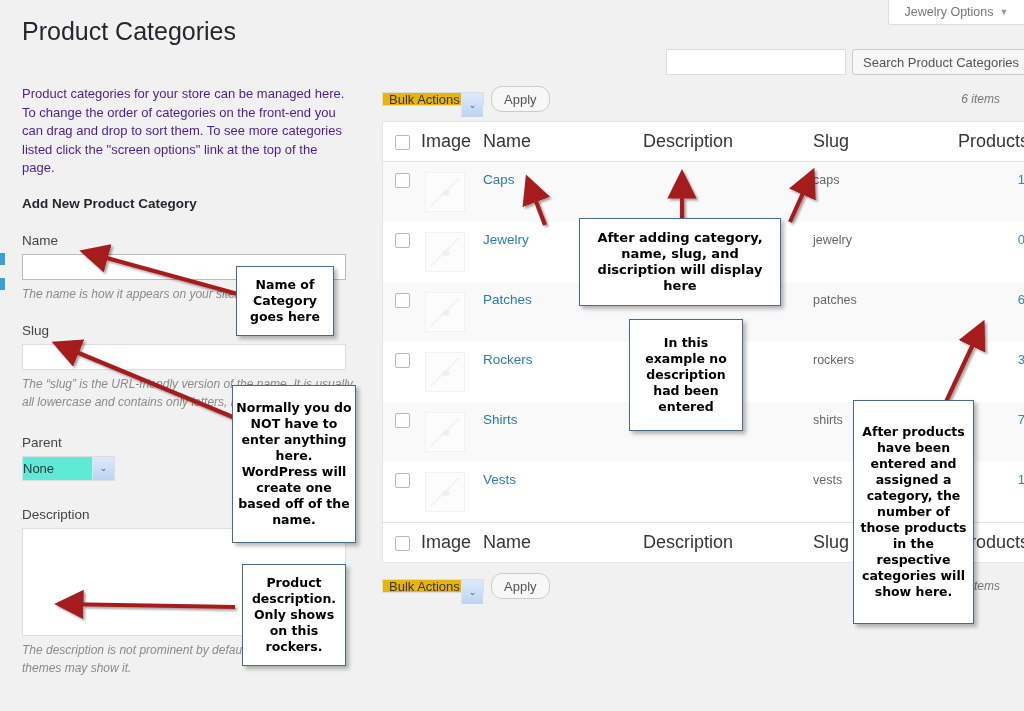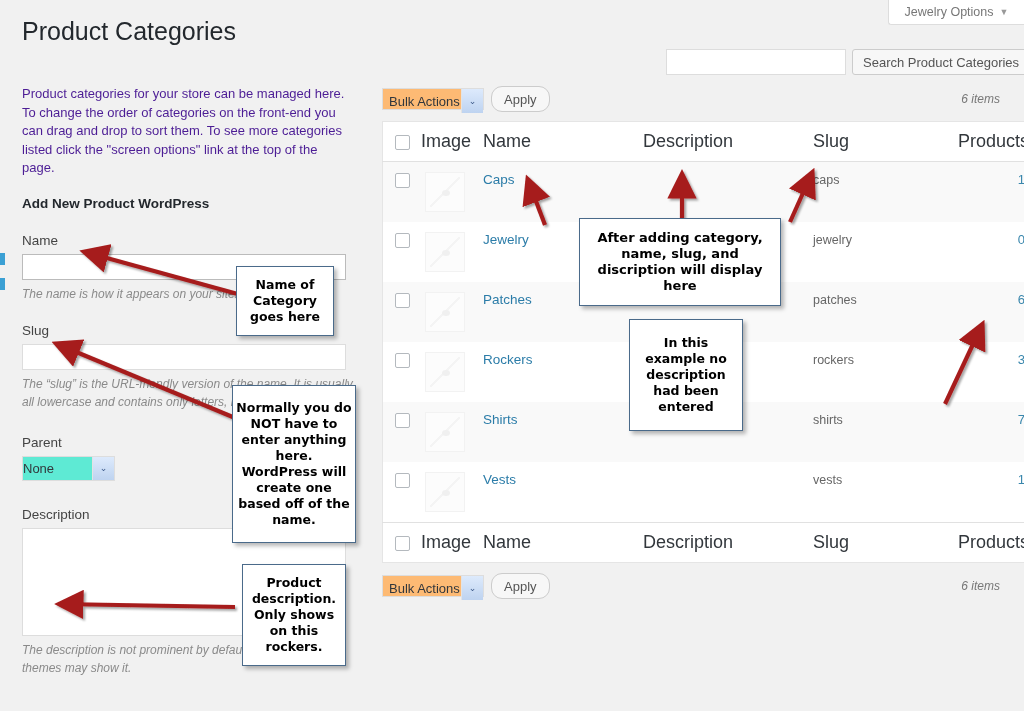--- a/index.html
+++ b/index.html
@@ -190,28 +190,28 @@
     width: 642px;
   }
   .tablenav {
     display: flex;
     align-items: center;
     height: 28px;
     position: relative;
   }
   .bulk-select {
     position: relative;
-    width: 102px; height: 22px;
+    width: 102px; height: 14px;
     border: 1px solid #ddd;
-    background: #fdba74;
+    background: #eab308;
     box-sizing: border-box;
     font-size: 13px;
     color: #32373c;
     display: flex;
-    align-items: flex-end;
+    align-items: center;
     padding-left: 6px;
     cursor: pointer;
   }
   .bulk-select .select-arrow { height: 24px; }
   .apply-btn {
     margin-left: 7px;
     height: 26px;
     padding: 0 12px;
     background: #f7f7f7;
     border: 1px solid #ccc;
@@ -364,21 +364,21 @@
 
   <div class="page-title">Product Categories</div>
 
   <div class="search-wrap">
     <input class="search-input" type="text" value="" placeholder="" style="">
     <div class="search-btn">Search Product Categories</div>
   </div>
 
   <div class="left-col">
     <p class="intro">Product categories for your store can be managed here. To change the order of categories on the front-end you can drag and drop to sort them. To see more categories listed click the "screen options" link at the top of the page.</p>
-    <div class="form-heading">Add New Product WordPress</div>
+    <div class="form-heading">Add New Product Category</div>
 
     <div class="field-block">
       <div class="field-label">Name</div>
       <input class="text-input focused" type="text" value="" style="">
       <div class="field-help">The name is how it appears on your site.</div>
     </div>
 
     <div class="field-block">
       <div class="field-label">Slug</div>
       <input class="text-input" type="text" value="" style="">
@@ -540,14 +540,15 @@
   <div class="callout" style="left:236px; top:266px; width:98px; height:70px;">Name of Category goes here</div>
 
   <div class="callout" style="left:232px; top:385px; width:124px; height:158px;">Normally you do NOT have to enter anything here. WordPress will create one based off of the name.</div>
 
   <div class="callout" style="left:242px; top:564px; width:104px; height:102px;">Product description. Only shows on this rockers.</div>
 
   <div class="callout" style="left:579px; top:218px; width:202px; height:88px; font-size:13px;">After adding category, name, slug, and discription will display here</div>
 
   <div class="callout" style="left:629px; top:319px; width:114px; height:112px;">In this example no description had been entered</div>
 
+  <div class="callout" style="left:853px; top:400px; width:121px; height:224px;">After products have been entered and assigned a category, the number of those products in the respective categories will show here.</div>
 
 </div>
 
 </body></html>

